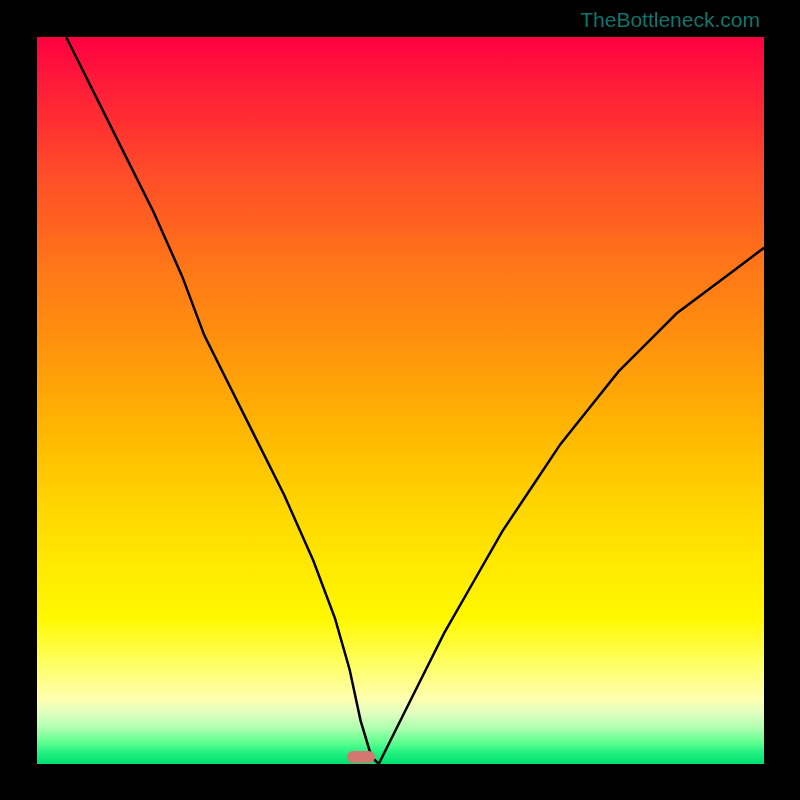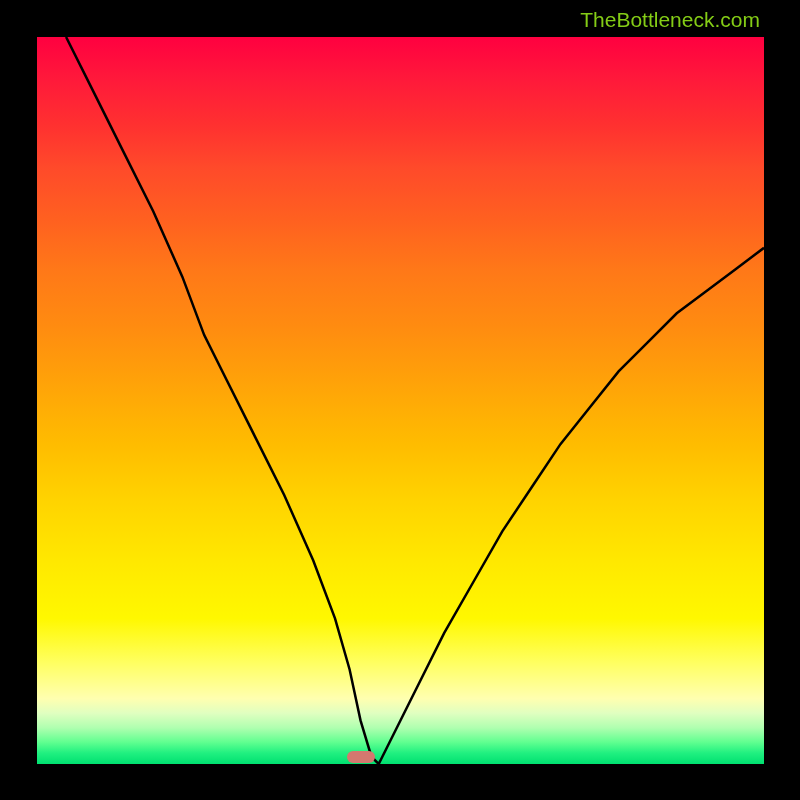--- a/index.html
+++ b/index.html
@@ -67,21 +67,21 @@
     height: 12px;
     background: #d4786f;
     border-radius: 6px;
     left: 310px;
     top: 714px;
   }
   .watermark {
     position: absolute;
     top: 8px;
     right: 40px;
-    color: #84cc16;
+    color: #0f766e;
     font-size: 21px;
     font-family: Arial, sans-serif;
   }
 </style>
 </head>
 <body>
 
 <div class="container">
   <div class="watermark">TheBottleneck.com</div>
   <div class="plot-area">

